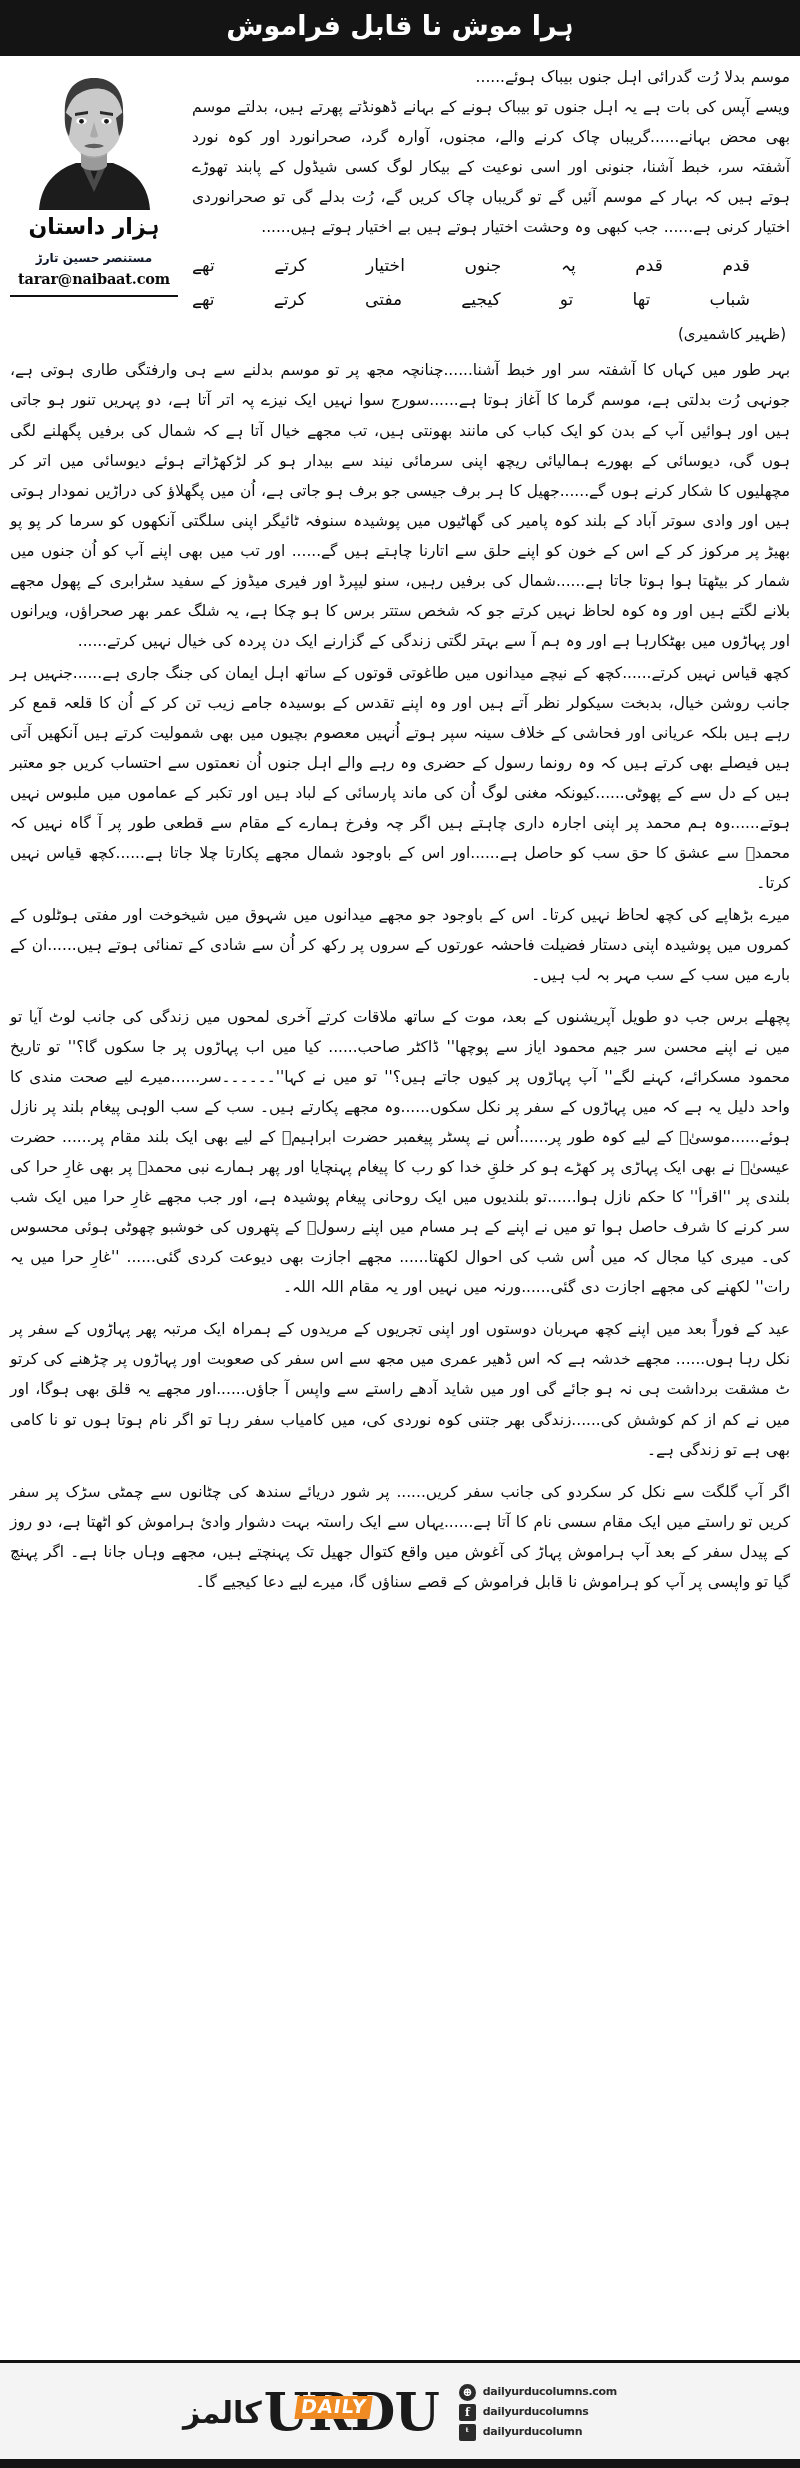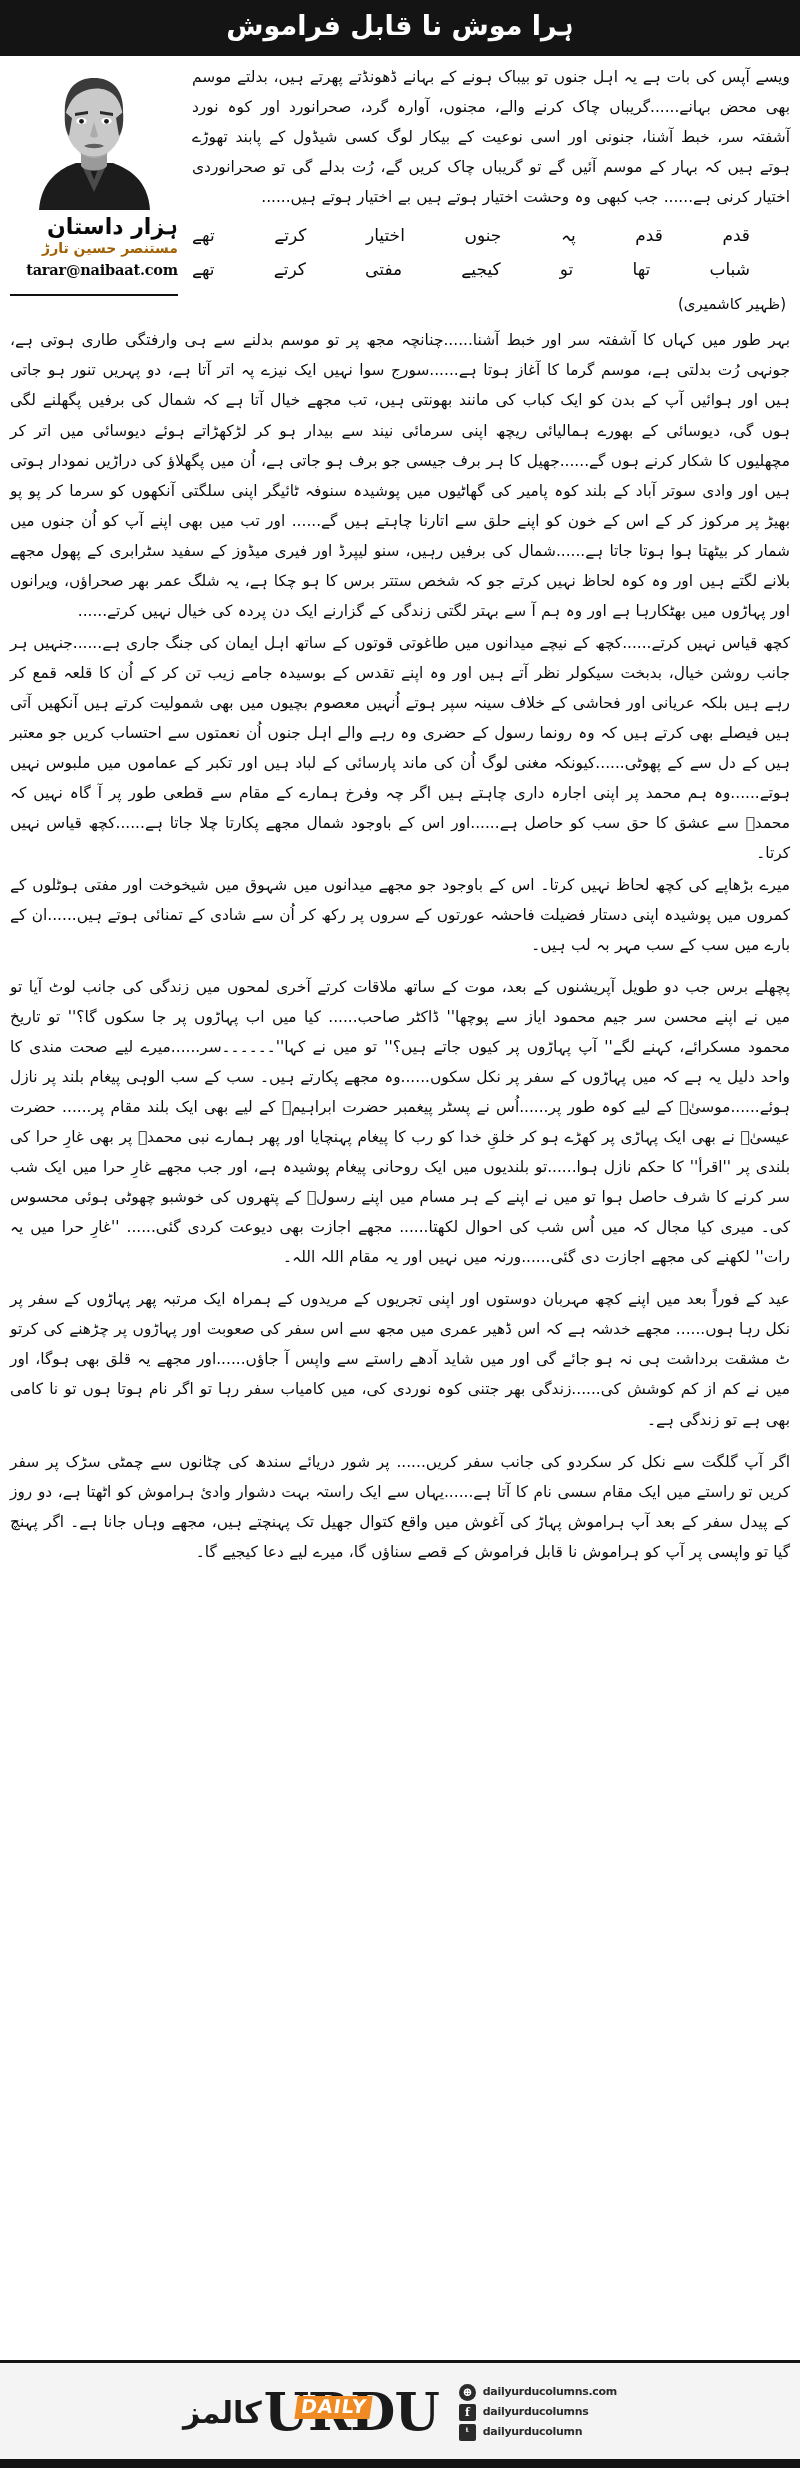--- a/index.html
+++ b/index.html
@@ -55,54 +55,54 @@
     flex: 1;
     padding: 6px 10px 0 10px;
     overflow: hidden;
   }
 
   
   .author-box {
     float: left;
     width: 168px;
     margin: 6px 14px 6px 0;
-    text-align: right;
+    text-align: center;
     direction: rtl;
   }
   .author-photo {
     width: 126px;
     height: 142px;
     margin: 0 auto 4px auto;
     position: relative;
     overflow: hidden;
     background: #ffffff;
   }
   .author-photo svg { display: block; }
   .col-name {
     font-size: 22px;
     font-weight: bold;
     color: #0a0a0a;
     line-height: 1.15;
     margin-top: 2px;
     letter-spacing: 0.3px;
   }
   .author-name {
-    font-size: 14px;
-    font-weight: bold;
-    color: #a16207;
+    font-size: 12px;
+    font-weight: bold;
+    color: #0f172a;
     line-height: 1.2;
-    margin-top: 1px;
+    margin-top: 12px;
   }
   .author-email {
     font-size: 14.5px;
     font-weight: bold;
     color: #0a0a0a;
     direction: ltr;
     margin-top: 4px;
-    padding-bottom: 16px;
+    padding-bottom: 8px;
     border-bottom: 2px solid #111;
     display: block;
     font-family: "DejaVu Serif", "Liberation Serif", serif;
     letter-spacing: -0.2px;
   }
 
   
   .article {
     direction: rtl;
     text-align: justify;
@@ -285,20 +285,21 @@
           <path d="M48 84 C54 90 72 90 78 84 C72 92 54 92 48 84 Z" fill="#a8a8a8"></path>
         </svg>
       </div>
       <div class="col-name">ہزار داستان</div>
       <div class="author-name">مستنصر حسین تارڑ</div>
       <div class="author-email">tarar@naibaat.com</div>
     </div>
 
     <div class="article">
 
+      <p class="tight">موسم بدلا رُت گدرائی اہل جنوں بیباک ہوئے......</p>
 
       <p>ویسے آپس کی بات ہے یہ اہل جنوں تو بیباک ہونے کے بہانے ڈھونڈتے پھرتے ہیں، بدلتے موسم بھی محض بہانے......گریباں چاک کرنے والے، مجنوں، آوارہ گرد، صحرانورد اور کوہ نورد آشفتہ سر، خبط آشنا، جنونی اور اسی نوعیت کے بیکار لوگ کسی شیڈول کے پابند تھوڑے ہوتے ہیں کہ بہار کے موسم آئیں گے تو گریباں چاک کریں گے، رُت بدلے گی تو صحرانوردی اختیار کرنی ہے...... جب کبھی وہ وحشت اختیار ہوتے ہیں بے اختیار ہوتے ہیں......</p>
 
       <div class="verse-block">
         <div class="verse-line">
           <span class="verse-word">قدم</span>
           <span class="verse-word">قدم</span>
           <span class="verse-word">پہ</span>
           <span class="verse-word">جنوں</span>
           <span class="verse-word">اختیار</span>

